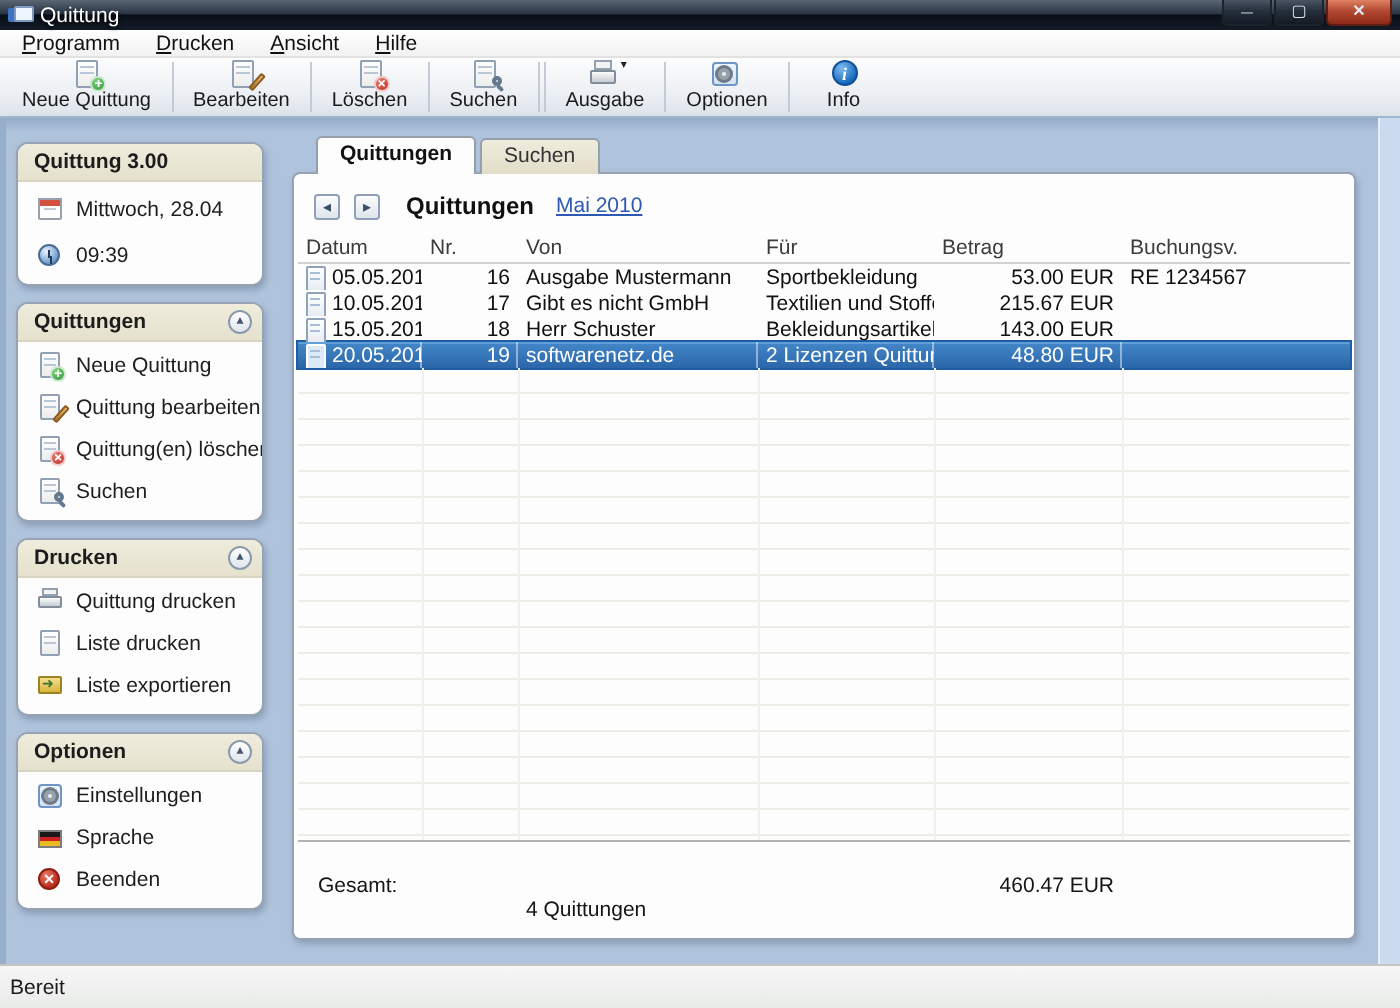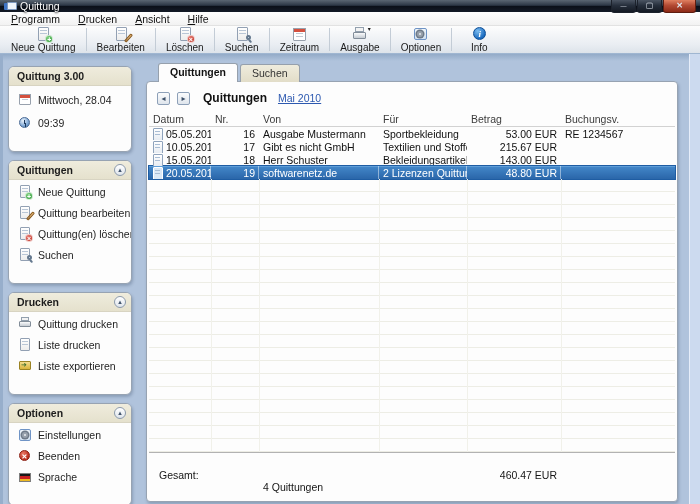--- a/index.html
+++ b/index.html
@@ -91,21 +91,21 @@
   .export::before { content:"➜"; position:absolute; left:1px; top:-1px; font-size:7px; color:#3c6e2f; }
 
   
   .content { flex:1; position:relative; background:linear-gradient(#93abc8, #b0c3dc 7px); display:flex; }
   .edge-r { position:absolute; right:0; top:0; bottom:0; width:11px; background:#ccdaef; border-left:1px solid #e7eefa; }
   .edge-l { position:absolute; left:0; top:0; bottom:0; width:3px; background:#97aecb; }
 
   
   .sidebar { width:124px; margin:12px 0 0 8px; flex:none; }
   .spanel { background:#fdfdfd; border:1px solid #97a3b2; border-radius:6px; margin-bottom:8px;
-    padding-bottom:19px; box-shadow:1px 2px 3px rgba(30,50,80,.25); overflow:hidden; }
+    padding-bottom:5px; box-shadow:1px 2px 3px rgba(30,50,80,.25); overflow:hidden; }
   .spanel-header { background:linear-gradient(#efecdd,#e5e1cd); border-bottom:1px solid #d8d4c2;
     padding:3px 5px 3px 8px; display:flex; align-items:center; justify-content:space-between; }
   .spanel-title { font-size:10.5px; font-weight:bold; color:#1c1c1c; }
   .collapse-btn { width:12px; height:12px; border-radius:50%; border:1px solid #8b99ab;
     background:linear-gradient(#ffffff,#dfe5ec); color:#44566e; font-size:7px; line-height:10px; text-align:center; }
   .collapse-btn::before { content:"▴"; }
   .sitem { display:flex; align-items:center; gap:6px; padding:2px 6px 2px 9px; margin-top:3px;
     font-size:10.5px; color:#1e1e1e; white-space:nowrap; }
   .spanel-info .sitem { margin-top:5px; }
 
@@ -213,26 +213,20 @@
     <div class="tb-sep"></div>
     <div class="tb-btn">
       <span class="ic ic-lg">
           <span class="pg"></span>
           <span class="lens"></span>
           <span class="lenshandle"></span>
         </span>
       <span class="label">Suchen</span>
     </div>
     <div class="tb-sep"></div>
-    <div class="tb-btn">
-      <span class="ic ic-lg">
-          <span class="calbody" style="left:3px;width:13px;height:13px;"></span>
-        </span>
-      <span class="label">Zeitraum</span>
-    </div>
     <div class="tb-sep"></div>
     <div class="tb-btn">
       <span class="ic ic-lg">
           <span class="prn-top"></span>
           <span class="prn-body"></span>
           <span class="prn-drop"></span>
         </span>
       <span class="label">Ausgabe</span>
     </div>
     <div class="tb-sep"></div>
@@ -345,29 +339,29 @@
         </div>
         <div class="sitem">
           <span class="ic">
               <span class="setframe"></span>
               <span class="setgear"></span>
             </span>
           <span>Einstellungen</span>
         </div>
         <div class="sitem">
           <span class="ic">
+              <span class="flag"></span>
+            </span>
+          <span>Sprache</span>
+        </div>
+        <div class="sitem">
+          <span class="ic">
               <span class="quit"></span>
             </span>
           <span>Beenden</span>
-        </div>
-        <div class="sitem">
-          <span class="ic">
-              <span class="flag"></span>
-            </span>
-          <span>Sprache</span>
         </div>
       </div>
     </div>
 
     <div class="main">
       <div class="tabs">
         <div class="tab active">Quittungen</div>
         <div class="tab">Suchen</div>
       </div>
       <div class="mpanel">

